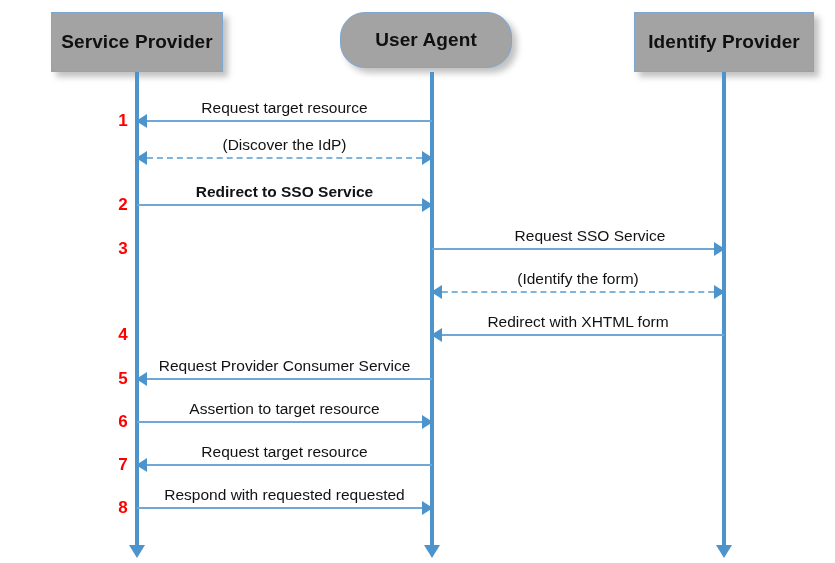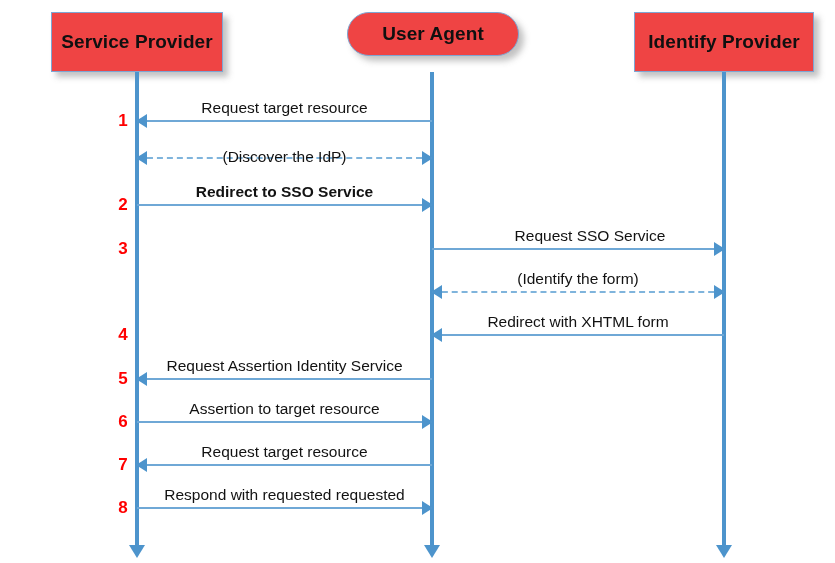--- a/index.html
+++ b/index.html
@@ -13,21 +13,21 @@
     height: 563px;
     background: #ffffff;
     font-family: "Liberation Sans", sans-serif;
     overflow: hidden;
   }
 
   
   .participant {
     position: absolute;
     box-sizing: border-box;
-    background: #ef4444;
+    background: #a3a3a3;
     border: 1.5px solid #7EA6D3;
     box-shadow: 5px 5px 6px rgba(120,120,120,0.45);
     display: flex;
     align-items: center;
     justify-content: center;
   }
   .participant-label {
     font-size: 19px;
     font-weight: bold;
     color: #101010;
@@ -96,59 +96,59 @@
 </head>
 <body>
 
 <div id="canvas">
   <div id="participants-layer">
       <div class="participant" style="left: 51px; top: 12px; width: 172px; height: 60px;">
         <span class="participant-label">Service Provider</span>
       </div>
       <div class="lifeline" style="left: 135px; top: 72px; height: 473px;"></div>
       <div class="lifeline-head" style="left: 129px; top: 545px;"></div>
-      <div class="participant" style="left: 347px; top: 12px; width: 172px; height: 44px; border-radius: 25px;">
+      <div class="participant" style="left: 340px; top: 12px; width: 172px; height: 56px; border-radius: 25px;">
         <span class="participant-label">User Agent</span>
       </div>
       <div class="lifeline" style="left: 430px; top: 72px; height: 473px;"></div>
       <div class="lifeline-head" style="left: 424px; top: 545px;"></div>
       <div class="participant" style="left: 634px; top: 12px; width: 180px; height: 60px;">
         <span class="participant-label">Identify Provider</span>
       </div>
       <div class="lifeline" style="left: 722px; top: 72px; height: 473px;"></div>
       <div class="lifeline-head" style="left: 716px; top: 545px;"></div>
     </div>
   <div id="messages-layer">
       <div class="msg-line" style="left: 137px; width: 295px; top: 120px;"></div>
       <div class="arrow-head left" style="top: 114px; left: 136px;"></div>
       <div class="msg-label" style="left: 284.5px; top: 99px;">Request target resource</div>
       <div class="step-num" style="left: 123px; top: 121px;">1</div>
       <div class="msg-line dashed" style="left: 137px; width: 295px; top: 157px;"></div>
       <div class="arrow-head right" style="top: 151px; left: 422px;"></div>
       <div class="arrow-head left" style="top: 151px; left: 136px;"></div>
-      <div class="msg-label" style="left: 284.5px; top: 148px; text-align: right;">(Discover the IdP)</div>
+      <div class="msg-label" style="left: 284.5px; top: 136px; text-align: right;">(Discover the IdP)</div>
       <div class="msg-line" style="left: 137px; width: 295px; top: 204px;"></div>
       <div class="arrow-head right" style="top: 198px; left: 422px;"></div>
       <div class="msg-label" style="left: 284.5px; top: 183px; font-weight: bold;">Redirect to SSO Service</div>
       <div class="step-num" style="left: 123px; top: 205px;">2</div>
       <div class="msg-line" style="left: 432px; width: 292px; top: 248px;"></div>
       <div class="arrow-head right" style="top: 242px; left: 714px;"></div>
       <div class="msg-label" style="left: 590px; top: 227px;">Request SSO Service</div>
       <div class="step-num" style="left: 123px; top: 249px;">3</div>
       <div class="msg-line dashed" style="left: 432px; width: 292px; top: 291px;"></div>
       <div class="arrow-head right" style="top: 285px; left: 714px;"></div>
       <div class="arrow-head left" style="top: 285px; left: 431px;"></div>
       <div class="msg-label" style="left: 578px; top: 270px;">(Identify the form)</div>
       <div class="msg-line" style="left: 432px; width: 292px; top: 334px;"></div>
       <div class="arrow-head left" style="top: 328px; left: 431px;"></div>
       <div class="msg-label" style="left: 578px; top: 313px;">Redirect with XHTML form</div>
       <div class="step-num" style="left: 123px; top: 335px;">4</div>
       <div class="msg-line" style="left: 137px; width: 295px; top: 378px;"></div>
       <div class="arrow-head left" style="top: 372px; left: 136px;"></div>
-      <div class="msg-label" style="left: 284.5px; top: 357px;">Request Assertion Identity Service</div>
+      <div class="msg-label" style="left: 284.5px; top: 357px;">Request Provider Consumer Service</div>
       <div class="step-num" style="left: 123px; top: 379px;">5</div>
       <div class="msg-line" style="left: 137px; width: 295px; top: 421px;"></div>
       <div class="arrow-head right" style="top: 415px; left: 422px;"></div>
       <div class="msg-label" style="left: 284.5px; top: 400px;">Assertion to target resource</div>
       <div class="step-num" style="left: 123px; top: 422px;">6</div>
       <div class="msg-line" style="left: 137px; width: 295px; top: 464px;"></div>
       <div class="arrow-head left" style="top: 458px; left: 136px;"></div>
       <div class="msg-label" style="left: 284.5px; top: 443px;">Request target resource</div>
       <div class="step-num" style="left: 123px; top: 465px;">7</div>
       <div class="msg-line" style="left: 137px; width: 295px; top: 507px;"></div>

